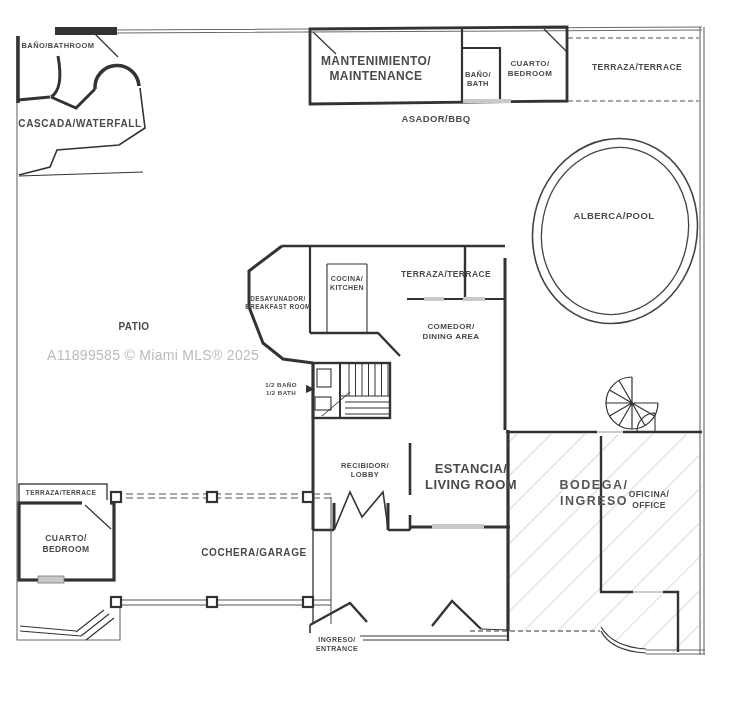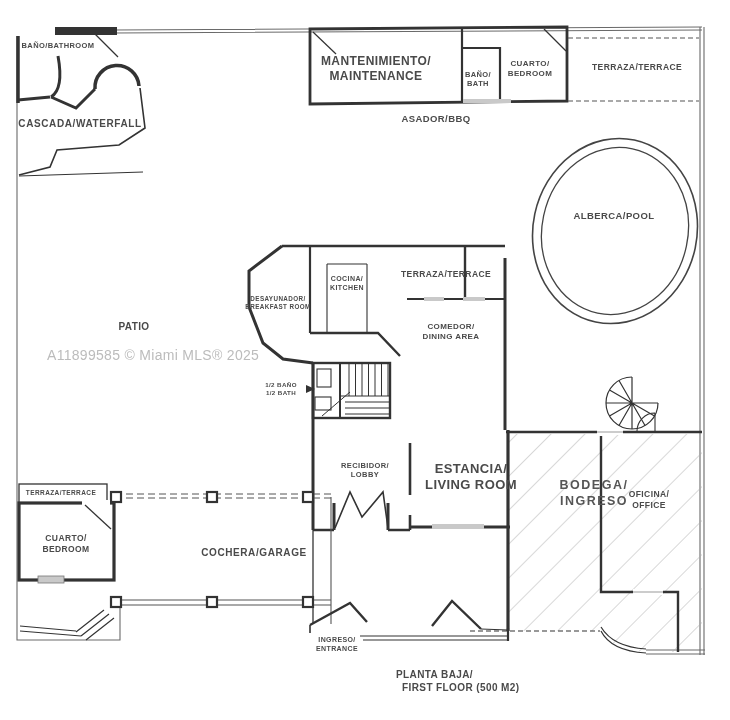--- a/index.html
+++ b/index.html
@@ -229,20 +229,16 @@
     <span>BEDROOM</span>
   </div>
 
   <div class="lbl" style="left:210px;top:553px;font-size:10px;letter-spacing:0.6px;margin-left:44px;">COCHERA/GARAGE</div>
 
   <div class="lbl" style="left:337px;top:645px;font-size:7px;">
     <span>INGRESO/</span>
     <span>ENTRANCE</span>
   </div>
 
-  <div class="lbl lbl-left" style="left:396px;top:681px;font-size:10px;">
-    <span>PLANTA BAJA/</span>
-    <span style="padding-left:6px;">FIRST FLOOR  (500 M2)</span>
-  </div>
 
   <div class="watermark">A11899585 © Miami MLS® 2025</div>
 
 </div>
 
 </body></html>

